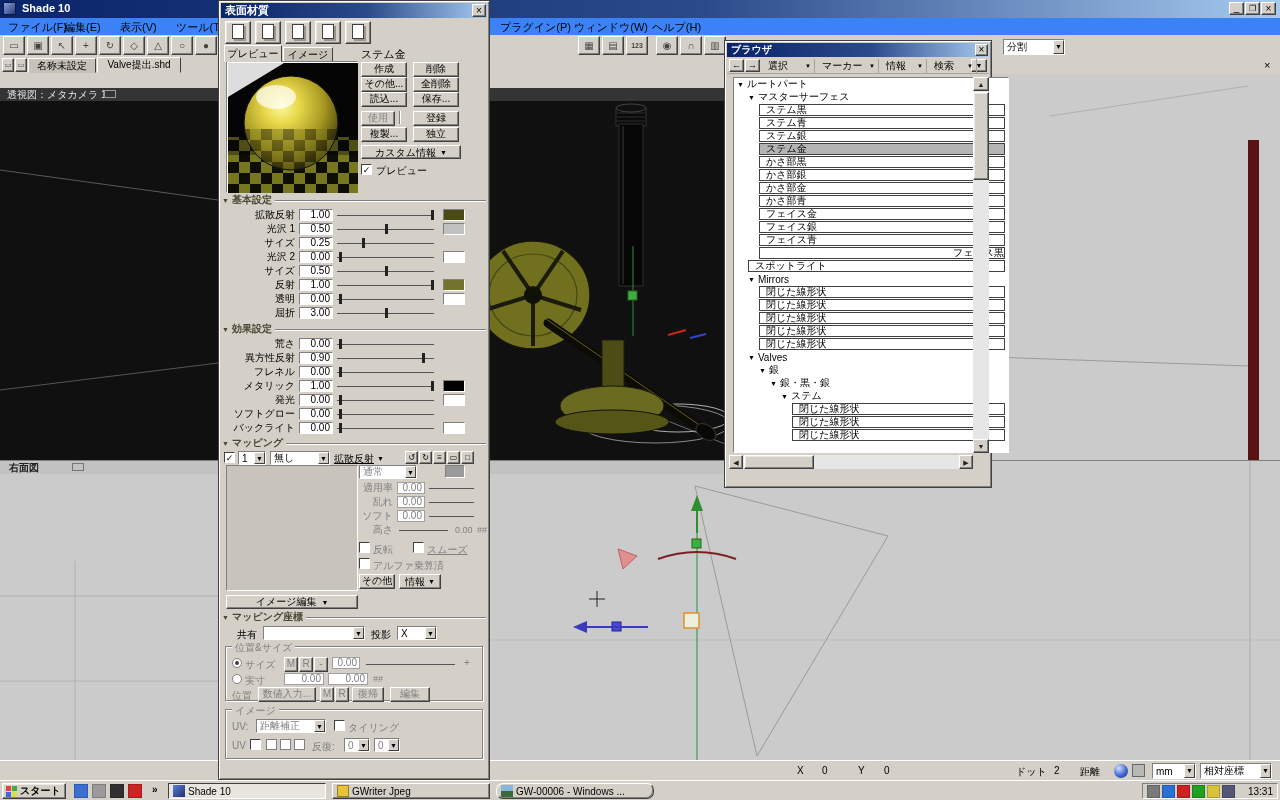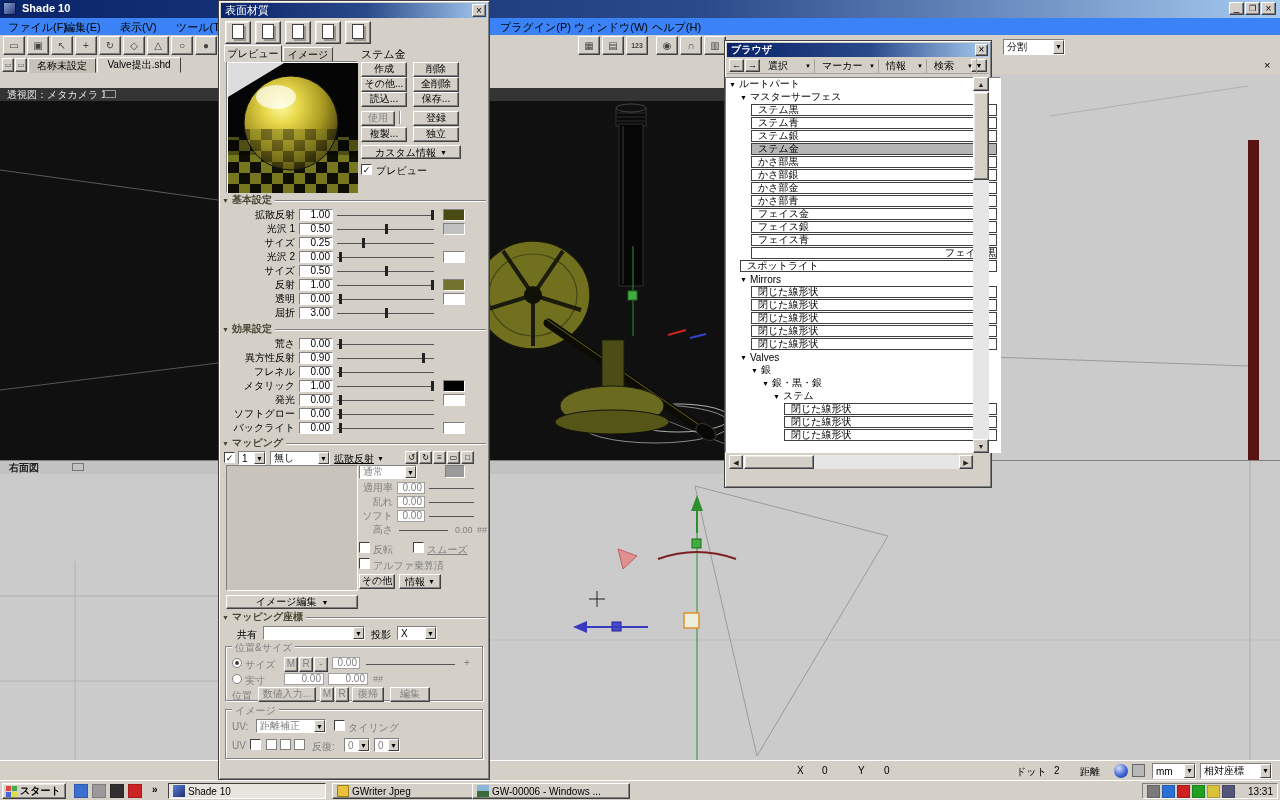--- a/index.html
+++ b/index.html
@@ -197,21 +197,21 @@
     <span class="dd">▼</span>
   </div>
   <div class="abs combo" style="left:1200px;top:2px;width:72px;height:16px">
     <span>相対座標</span>
     <span class="dd">▼</span>
   </div>
 </div>
 
 <div class="abs" style="left:218px;top:0;width:272px;height:780px;background:#d4d0c8;border:1px solid #404040;box-shadow:inset 1px 1px 0 #fff,inset -1px -1px 0 #808080;z-index:10">
   <div class="abs tbar" style="left:2px;top:2px;width:266px;height:15px">
-    <span style="margin-left:4px;color:#fff;font-weight:normal;line-height:15px">表面材質</span>
+    <span style="margin-left:4px;color:#fff;font-weight:bold;line-height:15px">表面材質</span>
     <span class="abs btn" style="right:1px;top:1px;width:14px;height:13px;line-height:11px">×</span>
   </div>
 
   <div class="dtab" style="left:5px;top:44px;width:58px;height:17px;z-index:2;line-height:16px"><span>プレビュー</span></div>
   <div class="dtab" style="left:64px;top:46px;width:50px;height:15px;background:#c6c2b8"><span>イメージ</span></div>
   <span class="abs" style="left:142px;top:46px;font-size:11px">ステム金</span>
 
   <div class="abs sunk" style="left:7px;top:60px;width:132px;height:132px;padding:1px">
     <svg width="130" height="130">
       <defs>
@@ -541,21 +541,21 @@
       </div>
       <div class="bmenu" style="left: 156px; width: 44px;">
         <span style="flex: 1 1 0%;">情報</span>
         <span style="font-size: 6px;">▼</span>
       </div>
       <div class="bmenu" style="left: 204px; width: 46px;">
         <span style="flex: 1 1 0%;">検索</span>
         <span style="font-size: 6px;">▼</span>
       </div>
     </div>
-  <div class="abs sunk" style="left:0;top:36px;width:276px;height:376px;overflow:hidden;font-size:10px">
+  <div class="abs sunk" style="left:8px;top:36px;width:276px;height:376px;overflow:hidden;font-size:10px">
       <div class="trow" style="left: 3px; top: 0px;">
         <span style="font-size: 7px; margin-right: 3px;">▼</span>
         <span>ルートパート</span>
       </div>
       <div class="trow" style="left: 14px; top: 13px;">
         <span style="font-size: 7px; margin-right: 3px;">▼</span>
         <span>マスターサーフェス</span>
       </div>
       <div class="tbox" style="left: 25px; top: 26px;">ステム黒</div>
       <div class="tbox" style="left: 25px; top: 39px;">ステム青</div>
@@ -640,17 +640,17 @@
     <span style="font-size:10px">13:31</span>
   </div>
 <div class="task task-active" style="left: 168px;">
       <span class="ticon ticon0"></span>
       <span style="overflow: hidden; white-space: nowrap;">Shade 10</span>
     </div>
     <div class="task" style="left: 332px;">
       <span class="ticon ticon1"></span>
       <span style="overflow: hidden; white-space: nowrap;">GWriter Jpeg</span>
     </div>
-    <div class="task" style="left: 472px;">
+    <div class="task" style="left: 496px; border-radius: 7px;">
       <span class="ticon ticon2"></span>
       <span style="overflow: hidden; white-space: nowrap;">GW-00006 - Windows ...</span>
     </div>
   </div>
 
 </body></html>

